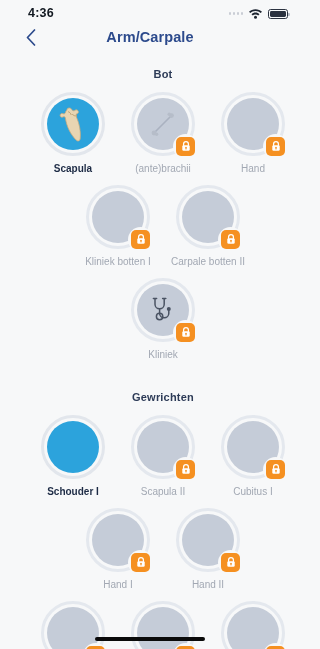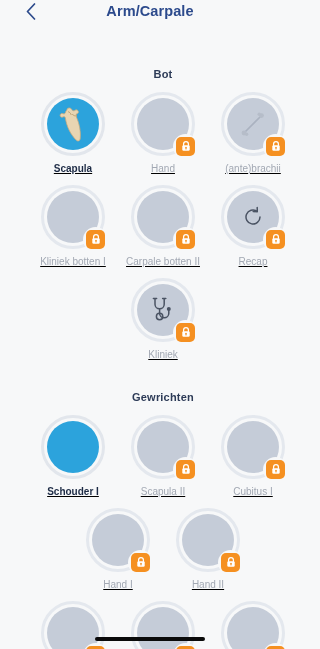--- a/index.html
+++ b/index.html
@@ -97,21 +97,20 @@
     font-weight: bold;
     color: #2d3b57;
     letter-spacing: .2px;
     margin-bottom: 12px;
   }
   .grid-row {
     display: flex;
     justify-content: center;
     gap: 4px;
     margin-bottom: 10px;
-    text-decoration: underline;
   }
   .cell {
     width: 86px;
     display: flex;
     flex-direction: column;
     align-items: center;
     cursor: pointer;
   }
 
   
@@ -182,20 +181,39 @@
     border-radius: 3px;
     background: #0a0a0a;
     z-index: 20;
   }
 </style>
 </head>
 <body>
 
 <div class="phone">
 
+  <div class="statusbar">
+    <div class="status-time">4:36</div>
+    <div class="status-right">
+      <span class="sig-dots">
+        <i></i>
+          <i></i>
+          <i></i>
+          <i></i>
+      </span>
+      <svg class="wifi-ico" width="15" height="11" viewBox="0 0 15 11">
+        <path d="M7.5 1.2C4.9 1.2 2.6 2.2 1 3.8l1.3 1.3C3.6 3.8 5.4 3 7.5 3s3.9.8 5.2 2.1L14 3.8C12.4 2.2 10.1 1.2 7.5 1.2z" fill="#1c2430"></path>
+        <path d="M7.5 4.6c-1.6 0-3 .6-4 1.6l1.3 1.3c.7-.7 1.6-1.1 2.7-1.1s2 .4 2.7 1.1l1.3-1.3c-1-1-2.4-1.6-4-1.6z" fill="#1c2430"></path>
+        <circle cx="7.5" cy="9.3" r="1.5" fill="#1c2430"></circle>
+      </svg>
+      <span class="batt">
+          <span></span>
+        </span>
+    </div>
+  </div>
 
   <div class="navbar">
     <div class="back-btn">
       <svg width="10" height="17" viewBox="0 0 10 17">
         <path d="M8.5 1L1.5 8.5L8.5 16" stroke="#2c4a8c" stroke-width="1.7" fill="none" stroke-linecap="round" stroke-linejoin="round"></path>
       </svg>
     </div>
     <div class="nav-title">Arm/Carpale</div>
   </div>
 
@@ -210,37 +228,20 @@
             <div class="ring"></div>
             <div class="inner">
               <svg width="32" height="38" viewBox="0 0 32 38">
                 <path d="M10 4c1.5-1.6 4-1.3 4.8.5.6 1.4 2.2 1.6 3.3.8 1.3-1 3.2-.2 3.3 1.5.1 1.4-1 2.2-2.2 2.3l.4 3.3c2.8 6.6 4.4 14 3.6 21.5-.2 2-2.6 2.8-3.9 1.3C13.6 29.6 9.6 21.5 8.4 13c-.2-1.4-1.6-1.6-2.6-1-1.4.8-3-.4-2.7-2 .3-1.4 1.8-1.9 3-1.3.9.4 2 .1 2.3-.9.2-.9.7-2.2 1.6-2.8z" fill="#e8d5b2" stroke="#c7ab7e" stroke-width=".8"></path>
                 <path d="M11.5 6.8c1.2.4 2.2 1.5 2.6 2.8" stroke="#b99c6d" stroke-width=".9" fill="none" stroke-linecap="round"></path>
                 <path d="M15.5 9.4c.9 1.2 2.3 1.7 3.7 1.5" stroke="#b99c6d" stroke-width=".9" fill="none" stroke-linecap="round"></path>
               </svg>
             </div>
           </div>
           <div class="label">Scapula</div>
-        </div>
-
-        <div class="cell">
-          <div class="node locked">
-            <div class="ring"></div>
-            <div class="inner"></div>
-            <div class="notch"></div>
-            <div class="lock">
-              <svg width="10" height="11" viewBox="0 0 10 11">
-                <path d="M2.6 4.3V3.1a2.4 2.4 0 014.8 0v1.2" stroke="#fff" stroke-width="1.25" fill="none" stroke-linecap="round"></path>
-                <rect x="1.3" y="4.2" width="7.4" height="5.6" rx="1.2" fill="#fff"></rect>
-                <circle cx="5" cy="6.6" r=".85" fill="#f59021"></circle>
-                <rect x="4.5" y="6.6" width="1" height="1.9" rx=".5" fill="#f59021"></rect>
-              </svg>
-            </div>
-          </div>
-          <div class="label">Hand</div>
         </div>
 
         <div class="cell">
           <div class="node locked">
             <div class="ring"></div>
             <div class="inner">
               <svg width="30" height="30" viewBox="0 0 30 30">
                 <g stroke="#aab2c0" stroke-width="1.6" fill="none" stroke-linecap="round">
                   <line x1="7" y1="23" x2="22" y2="8"></line>
                 </g>
@@ -255,20 +256,37 @@
               <svg width="10" height="11" viewBox="0 0 10 11">
                 <path d="M2.6 4.3V3.1a2.4 2.4 0 014.8 0v1.2" stroke="#fff" stroke-width="1.25" fill="none" stroke-linecap="round"></path>
                 <rect x="1.3" y="4.2" width="7.4" height="5.6" rx="1.2" fill="#fff"></rect>
                 <circle cx="5" cy="6.6" r=".85" fill="#f59021"></circle>
                 <rect x="4.5" y="6.6" width="1" height="1.9" rx=".5" fill="#f59021"></rect>
               </svg>
             </div>
           </div>
           <div class="label">(ante)brachii</div>
         </div>
+
+        <div class="cell">
+          <div class="node locked">
+            <div class="ring"></div>
+            <div class="inner"></div>
+            <div class="notch"></div>
+            <div class="lock">
+              <svg width="10" height="11" viewBox="0 0 10 11">
+                <path d="M2.6 4.3V3.1a2.4 2.4 0 014.8 0v1.2" stroke="#fff" stroke-width="1.25" fill="none" stroke-linecap="round"></path>
+                <rect x="1.3" y="4.2" width="7.4" height="5.6" rx="1.2" fill="#fff"></rect>
+                <circle cx="5" cy="6.6" r=".85" fill="#f59021"></circle>
+                <rect x="4.5" y="6.6" width="1" height="1.9" rx=".5" fill="#f59021"></rect>
+              </svg>
+            </div>
+          </div>
+          <div class="label">Hand</div>
+        </div>
       </div>
 
       <div class="grid-row">
         <div class="cell">
           <div class="node locked">
             <div class="ring"></div>
             <div class="inner"></div>
             <div class="notch"></div>
             <div class="lock">
               <svg width="10" height="11" viewBox="0 0 10 11">
@@ -292,41 +310,20 @@
                 <path d="M2.6 4.3V3.1a2.4 2.4 0 014.8 0v1.2" stroke="#fff" stroke-width="1.25" fill="none" stroke-linecap="round"></path>
                 <rect x="1.3" y="4.2" width="7.4" height="5.6" rx="1.2" fill="#fff"></rect>
                 <circle cx="5" cy="6.6" r=".85" fill="#f59021"></circle>
                 <rect x="4.5" y="6.6" width="1" height="1.9" rx=".5" fill="#f59021"></rect>
               </svg>
             </div>
           </div>
           <div class="label">Carpale botten II</div>
         </div>
 
-        <div class="cell">
-          <div class="node locked">
-            <div class="ring"></div>
-            <div class="inner">
-              <svg width="22" height="22" viewBox="0 0 22 22">
-                <path d="M18 11a7 7 0 11-3.1-5.8" stroke="#4a5363" stroke-width="1.5" fill="none" stroke-linecap="round"></path>
-                <path d="M15.2 1.6l.1 4.1-4.1-.2" stroke="#4a5363" stroke-width="1.5" fill="none" stroke-linecap="round" stroke-linejoin="round"></path>
-              </svg>
-            </div>
-            <div class="notch"></div>
-            <div class="lock">
-              <svg width="10" height="11" viewBox="0 0 10 11">
-                <path d="M2.6 4.3V3.1a2.4 2.4 0 014.8 0v1.2" stroke="#fff" stroke-width="1.25" fill="none" stroke-linecap="round"></path>
-                <rect x="1.3" y="4.2" width="7.4" height="5.6" rx="1.2" fill="#fff"></rect>
-                <circle cx="5" cy="6.6" r=".85" fill="#f59021"></circle>
-                <rect x="4.5" y="6.6" width="1" height="1.9" rx=".5" fill="#f59021"></rect>
-              </svg>
-            </div>
-          </div>
-          <div class="label">Recap</div>
-        </div>
       </div>
 
       <div class="grid-row">
         <div class="cell">
           <div class="node locked">
             <div class="ring"></div>
             <div class="inner">
               <svg width="24" height="26" viewBox="0 0 24 26">
                 <path d="M4 2v5.2a4.6 4.6 0 009.2 0V2" stroke="#4a5363" stroke-width="1.5" fill="none" stroke-linecap="round"></path>
                 <path d="M8.6 11.8v4.4a4.6 4.6 0 009.2 0v-2.4" stroke="#4a5363" stroke-width="1.5" fill="none" stroke-linecap="round"></path>

